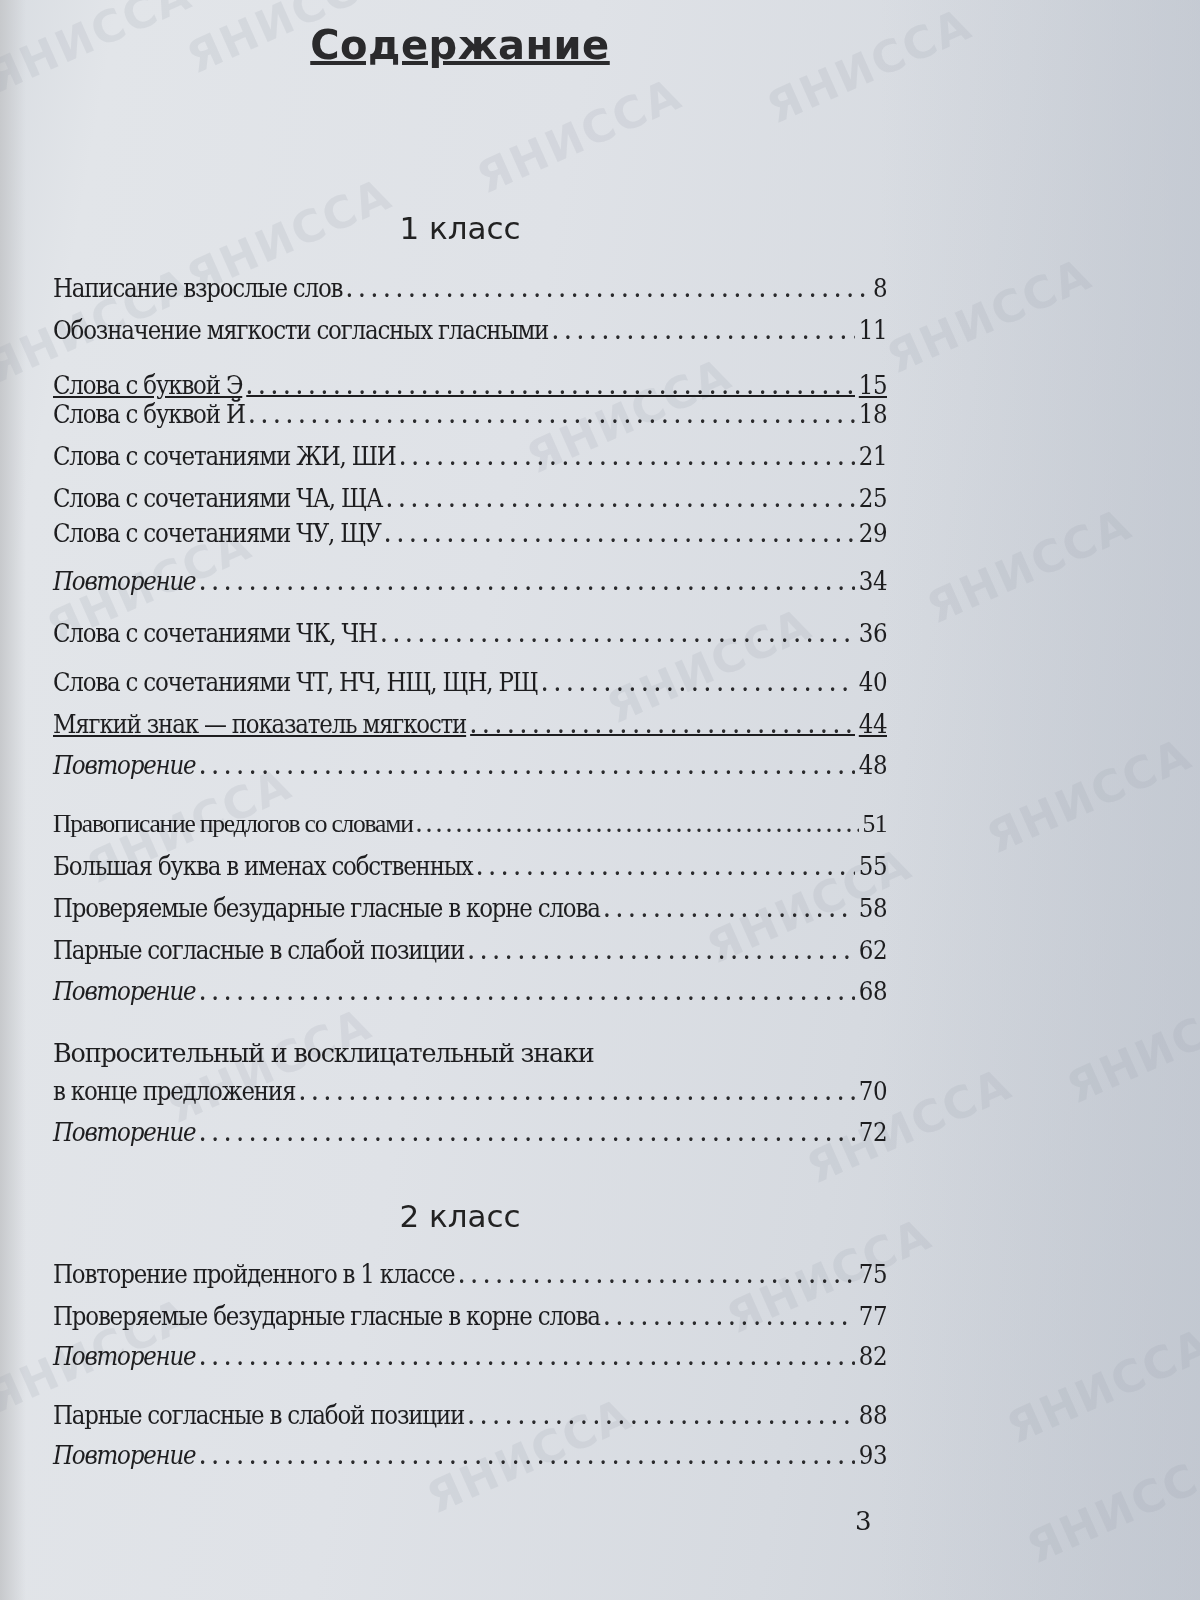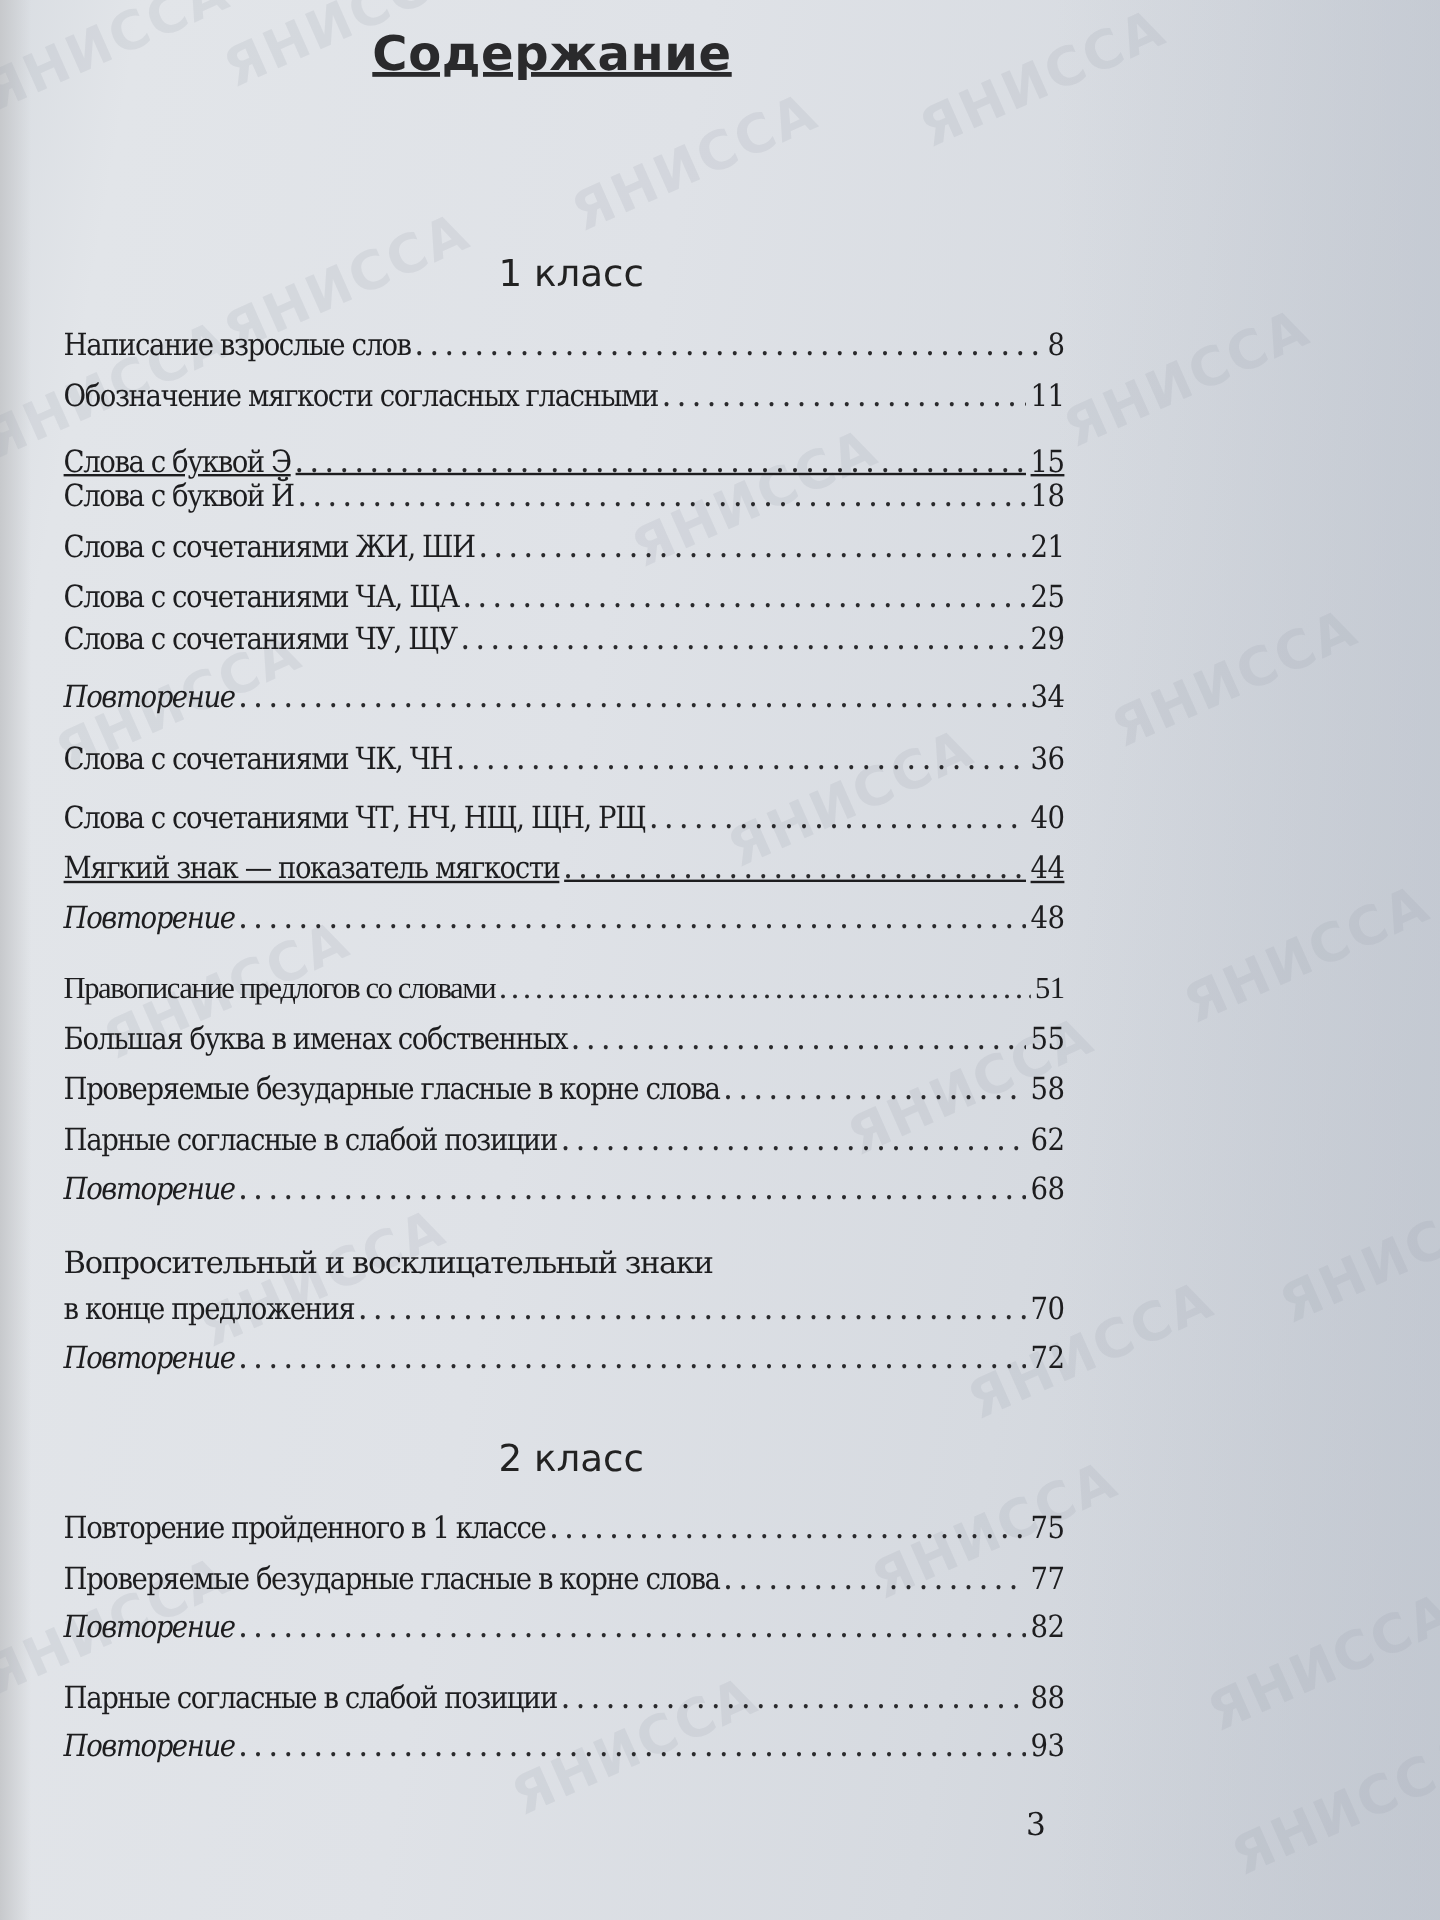--- a/index.html
+++ b/index.html
@@ -25,21 +25,20 @@
     .page { position: absolute; left: 0; top: 0; width: 1200px; height: 1600px; }
     .title {
       position: absolute; left: 0; width: 920px; top: 22px; text-align: center;
       font-family: "DejaVu Sans", sans-serif; font-weight: bold; font-size: 40px;
       color: #2a2a2c; letter-spacing: 0.5px; text-decoration: underline;
     }
     .grade {
       position: absolute; left: 0; width: 920px; text-align: center;
       font-family: "DejaVu Sans", sans-serif; font-size: 31px; color: #222;
       font-weight: normal;
-      padding-left: 16px;
     }
     .row {
       position: absolute; left: 53px; width: 834px; height: 38px;
       display: flex; align-items: baseline; font-size: 25.5px;
       font-family: "DejaVu Serif", serif; font-stretch: condensed;
       transform-origin: left center; white-space: nowrap;
     }
     .row .label { flex: 0 0 auto; letter-spacing: -1.2px; }
     .row .label.italic { font-style: italic; }
     .row .dots {

